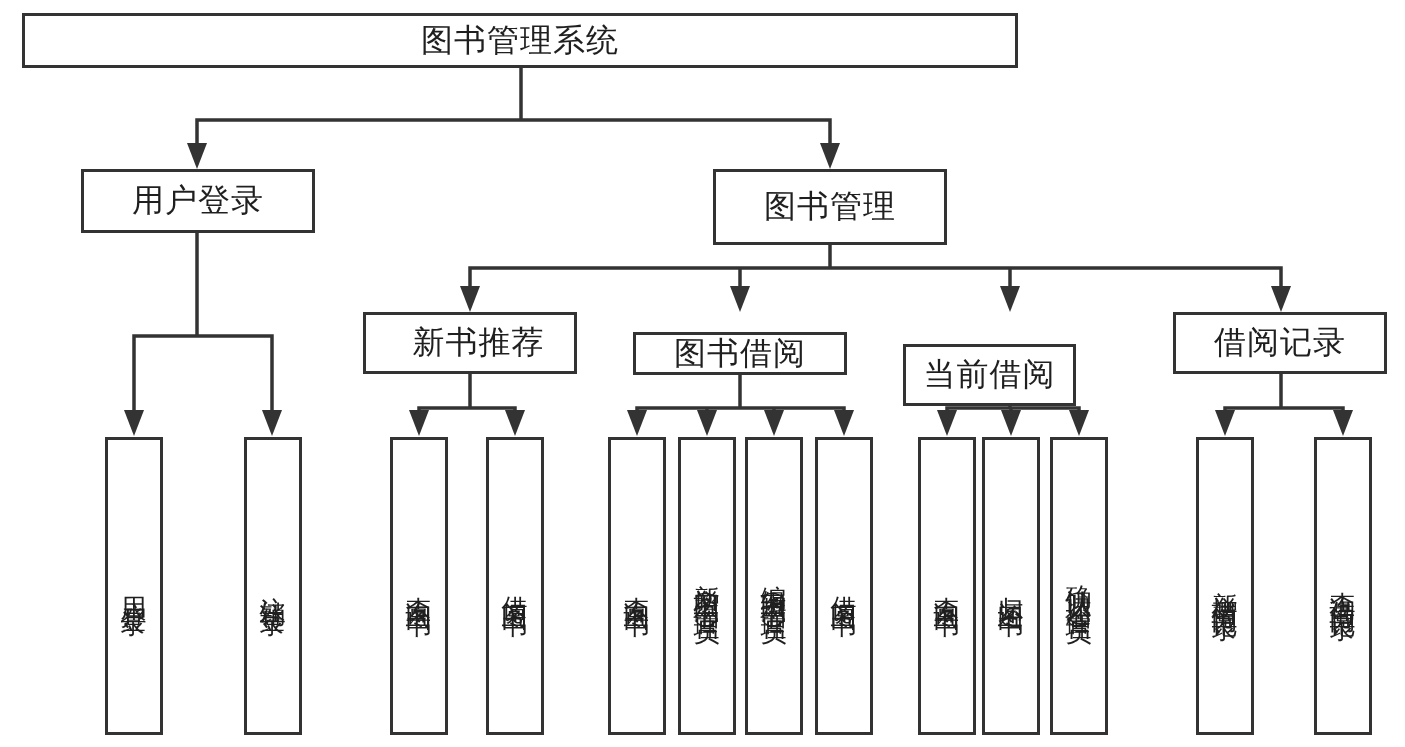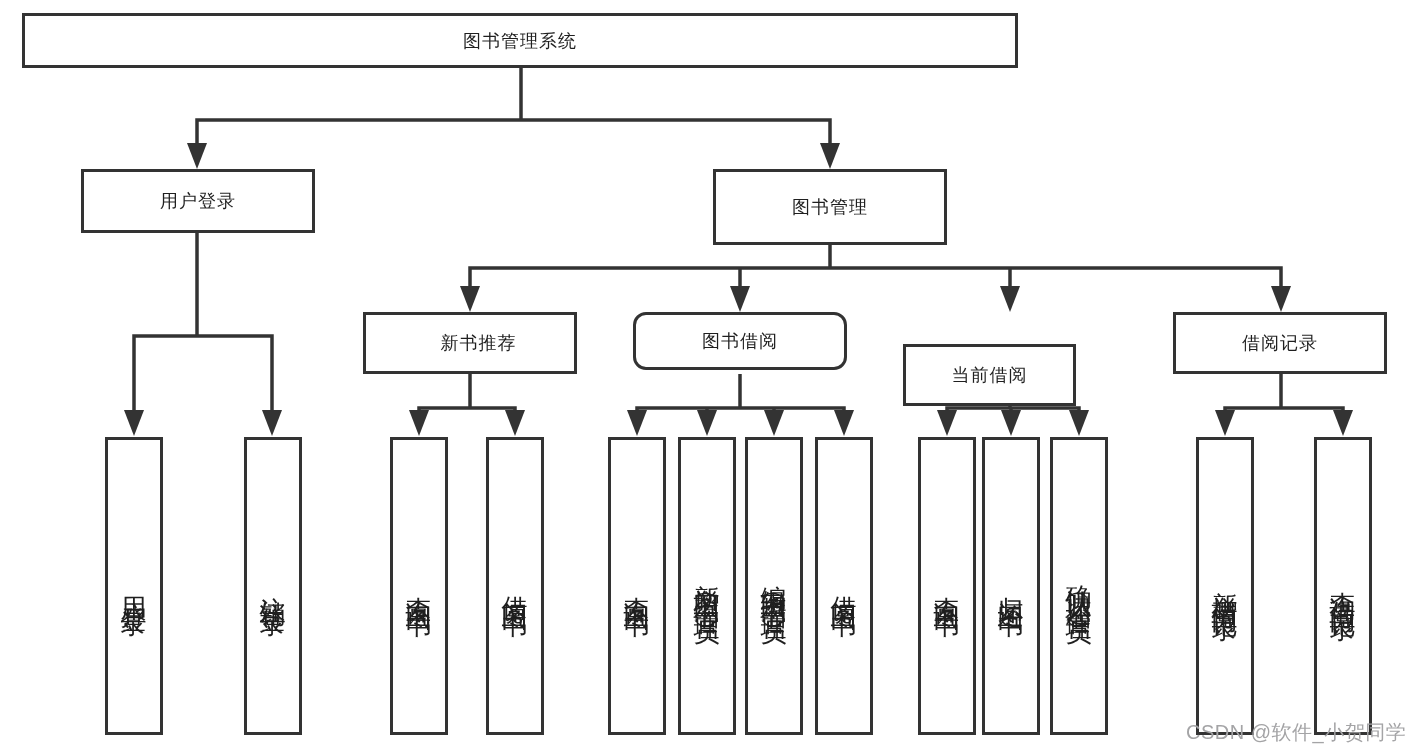--- a/index.html
+++ b/index.html
@@ -25,21 +25,21 @@
     position: absolute;
     box-sizing: border-box;
     background: #ffffff;
     border: 3px solid #333333;
     display: flex;
     align-items: center;
     justify-content: center;
     color: #1f1f1f;
   }
   .hbox {
-    font-size: 18px;
+    font-size: 32px;
     letter-spacing: 1px;
     white-space: nowrap;
   }
   .vbox {
     width: 58px;
     height: 298px;
     top: 437px;
   }
   .vtext {
     writing-mode: vertical-rl;
@@ -124,21 +124,21 @@
   <div class="node hbox" style="left:81px; top:169px; width:234px; height:64px;">
     <span>用户登录</span>
   </div>
   <div class="node hbox" style="left:713px; top:169px; width:234px; height:76px;">
     <span>图书管理</span>
   </div>
 
   <div class="node hbox" style="left:363px; top:312px; width:214px; height:62px;padding-left:17px;">
     <span>新书推荐</span>
   </div>
-  <div class="node hbox" style="left:633px; top:312px; width:214px; height:58px;border-radius:13px;">
+  <div class="node hbox" style="left:633px; top:332px; width:214px; height:43px;">
     <span>图书借阅</span>
   </div>
   <div class="node hbox" style="left:903px; top:300px; width:173px; height:62px;margin-top:44px;">
     <span>当前借阅</span>
   </div>
   <div class="node hbox" style="left:1173px; top:312px; width:214px; height:62px;">
     <span>借阅记录</span>
   </div>
 
   <div class="node vbox" style="left:105px;">
@@ -178,15 +178,14 @@
     <span class="vtext">确认归还（管理员）</span>
   </div>
 
   <div class="node vbox" style="left:1196px;">
     <span class="vtext">新增借阅记录</span>
   </div>
   <div class="node vbox" style="left:1314px;">
     <span class="vtext">查询借阅记录</span>
   </div>
 
-  <div class="watermark">CSDN @软件_小贺同学</div>
 
 </div>
 
 </body></html>

